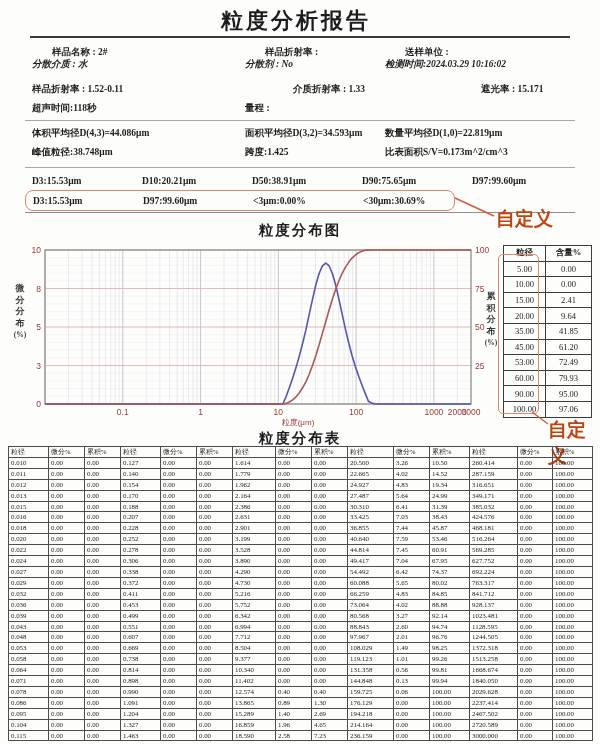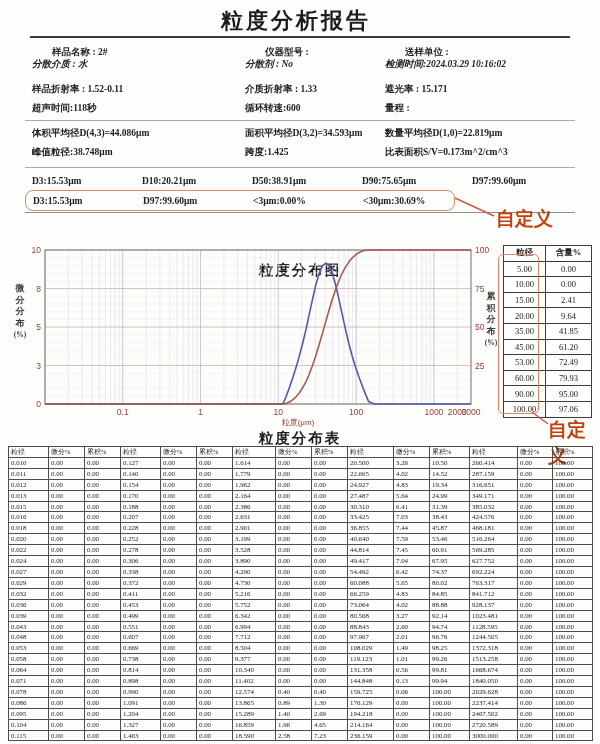--- a/index.html
+++ b/index.html
@@ -38,36 +38,35 @@
 <body>
 
 <div id="page">
 
   <div class="abs" id="report-title">粒度分析报告</div>
   <div class="abs rule-thick" style="top:36px;left:30px;width:540px;"></div>
 
   <div id="info-section">
       <div class="abs info-row" style="top: 46px; margin-left: 20px;">
         <span class="c1">样品名称 : 2#</span>
-        <span class="c2">仪器型号 : </span>
+        <span class="c2">样品折射率 : </span>
         <span class="c3">送样单位 : </span>
       </div>
       <div class="abs info-row" style="top: 58px; font-style: italic;">
         <span class="c1">分散介质 : 水</span>
         <span class="c2">分散剂 : No</span>
         <span class="c3">检测时间:2024.03.29 10:16:02</span>
       </div>
-      <div class="abs info-row" style="top: 83px;">
+      <div class="abs info-row" style="top: 83px; gap: 48px;">
         <span class="c1">样品折射率 : 1.52-0.11</span>
         <span class="c2">介质折射率 : 1.33</span>
         <span class="c3">遮光率 : 15.171</span>
       </div>
       <div class="abs info-row" style="top: 101.5px;">
         <span class="c1">超声时间:118秒</span>
-        <span class="c2">循环转速:600</span>
         <span class="c3">量程 : </span>
       </div>
     </div>
   <div class="abs rule-thin" style="top:120px;left:25px;width:550px;"></div>
 
   <div id="summary-section">
       <div class="abs info-row" style="top: 127px;">
         <span class="c1">体积平均径D(4,3)=44.086μm</span>
         <span class="c2">面积平均径D(3,2)=34.593μm</span>
         <span class="c3">数量平均径D(1,0)=22.819μm</span>
@@ -90,21 +89,21 @@
 
   <div class="abs" id="custom-box">
       <span>D3:15.53μm</span>
       <span>D97:99.60μm</span>
       <span>&lt;3μm:0.00%</span>
       <span>&lt;30μm:30.69%</span>
     </div>
   <div class="abs rule-thin" style="top:212px;left:25px;width:550px;background:#8f8f8f;"></div>
   <div class="abs annot" style="left:496px;top:206px;">自定义</div>
 
-  <div class="abs chart-title" style="top:221px;margin-top:40px;">粒度分布图</div>
+  <div class="abs chart-title" style="top:221px;">粒度分布图</div>
 
   <svg class="abs" id="chart-svg" style="left:0;top:240px;" width="500" height="196">
       <line x1="45" y1="156.3" x2="471" y2="156.3" stroke="#eeeef2" stroke-width="0.6"></line>
       <line x1="45" y1="148.6" x2="471" y2="148.6" stroke="#eeeef2" stroke-width="0.6"></line>
       <line x1="45" y1="140.9" x2="471" y2="140.9" stroke="#eeeef2" stroke-width="0.6"></line>
       <line x1="45" y1="133.2" x2="471" y2="133.2" stroke="#eeeef2" stroke-width="0.6"></line>
       <line x1="45" y1="125.5" x2="471" y2="125.5" stroke="#eeeef2" stroke-width="0.6"></line>
       <line x1="45" y1="117.80000000000001" x2="471" y2="117.80000000000001" stroke="#eeeef2" stroke-width="0.6"></line>
       <line x1="45" y1="110.1" x2="471" y2="110.1" stroke="#eeeef2" stroke-width="0.6"></line>
       <line x1="45" y1="102.4" x2="471" y2="102.4" stroke="#eeeef2" stroke-width="0.6"></line>

